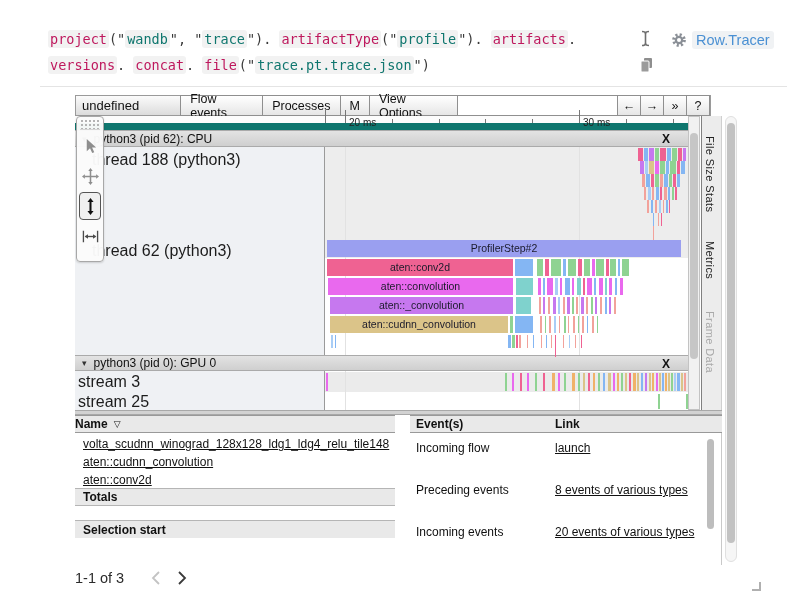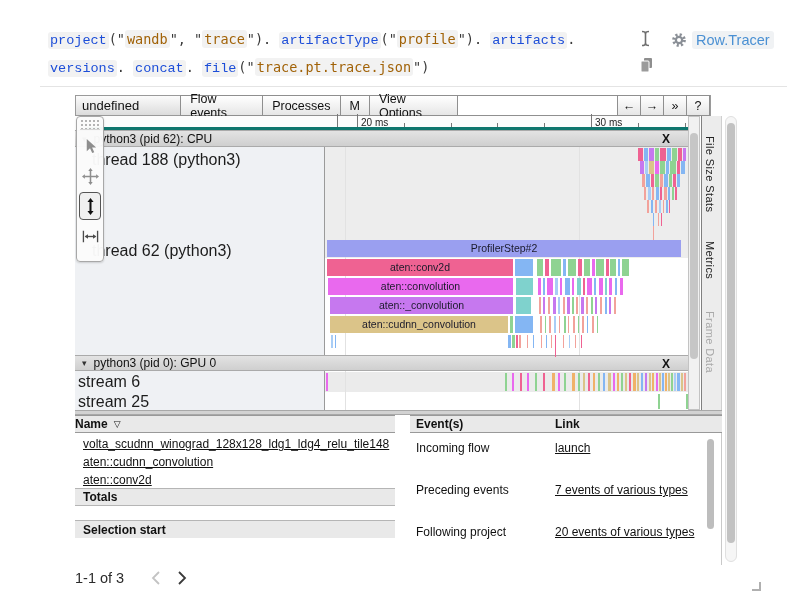--- a/index.html
+++ b/index.html
@@ -2,40 +2,40 @@
 <html><head>
 <meta charset="utf-8">
 <style>
   * { margin:0; padding:0; box-sizing:border-box; }
   html,body { width:787px; height:609px; background:#fff; font-family:"Liberation Sans", sans-serif; overflow:hidden; }
   .abs { position:absolute; }
 
   
   #query { position:absolute; left:48px; top:26px; width:560px; font-family:"DejaVu Sans Mono", monospace; font-size:13.5px; line-height:26px; color:#333; }
   .tok { white-space:pre; }
-  .tok.fn  { color:#1d4ed8;font-family:Liberation Mono, monospace; }
-  .tok.str { color:#a16207; }
+  .tok.fn  { color:#be185d; }
+  .tok.str { color:#0f766e; }
   .tok.pl  { color:#3a3a3a; }
   .tok.pill { background:#f2f2f2; border-radius:3px; padding:1px 2px; }
   #query-tools { position:absolute; left:638px; top:30px; width:145px; }
   #rowtracer { position:absolute; left:54px; top:1px; font-size:14.5px; color:#4a90d3; background:#f0f2f4; border-radius:3px; padding:1px 4px; }
   #divider-top { position:absolute; left:40px; top:86px; width:747px; height:1px; background:#e4e4e4; }
 
   
   #widget { position:absolute; left:75px; top:95px; width:662px; height:470px; font-size:12px; }
 
   
   #tv-toolbar { position:absolute; left:0; top:0; width:636px; height:21px; display:flex; align-items:center; background:linear-gradient(#fbfbfb,#dcdcdc); border:1px solid #9a9a9a; }
   #trace-name { width:108px; padding-left:6px; font-size:13px; color:#111; }
   .tv-btn { height:21px; margin-left:-1px; padding:0 9px; font-size:12.5px; color:#111; background:linear-gradient(#ffffff,#e6e6e6); border:1px solid #8f8f8f; display:flex; align-items:center; cursor:default; }
   #tv-search { flex:1 1 auto; height:21px; margin-left:-1px; border:1px solid #8f8f8f; background:#fff; font-size:12px; padding:0 4px; min-width:40px; }
   .tv-nav { width:24px; justify-content:center; padding:0; }
 
   
-  #tv-ruler { position:absolute; left:12px; top:21px; width:613px; height:14px; background:#fcfcfc; border-bottom:3px solid #0f766e; }
+  #tv-ruler { position:absolute; left:0; top:21px; width:613px; height:14px; background:#fcfcfc; border-bottom:7px solid #0f766e; }
   .tickline { position:absolute; width:1px; background:#777; bottom:0; }
   .ticklabel { position:absolute; top:1px; font-size:10px; color:#222; }
 
   
   #tv-tracks { position:absolute; left:0; top:35px; width:613px; height:280px; background:#fff; overflow:hidden; }
   .labelcol { position:absolute; left:0; width:250px; background:#eff1f4; border-right:1px solid #9a9a9a; }
   .band { position:absolute; }
   .gridline { position:absolute; width:1px; background:#e2e2e2; }
   .proc-header { position:absolute; left:0; width:613px; background:linear-gradient(#e3e3e3,#cfcfcf); border-top:1px solid #aaa; border-bottom:1px solid #aaa; color:#111; font-size:12px; display:flex; align-items:center; }
   .proc-title { padding-left:7px; }
@@ -175,21 +175,21 @@
     </div>
     <div class="proc-header" style="top:225px;height:16px;">
       <span class="proc-collapse">▾</span>
       <span class="proc-title">python3 (pid 0): GPU 0</span>
       <span class="proc-close">X</span>
     </div>
 
     <div id="row-labels">
         <div class="rowlabel" style="left: 17px; top: 21px;">thread 188 (python3)</div>
         <div class="rowlabel" style="left: 17px; top: 112px;">thread 62 (python3)</div>
-        <div class="rowlabel" style="left: 3px; top: 243px;">stream 6</div>
+        <div class="rowlabel" style="left: 3px; top: 243px;">stream 3</div>
         <div class="rowlabel" style="left: 3px; top: 263px;">stream 25</div>
       </div>
     <div id="segments">
         <div class="seg" style="left: 252px; top: 110px; width: 354px; height: 17px; background: rgb(154, 159, 240); line-height: 17px;">ProfilerStep#2</div>
         <div class="seg" style="left: 252px; top: 129px; width: 186px; height: 17px; background: rgb(239, 98, 146); line-height: 17px;">aten::conv2d</div>
         <div class="seg" style="left: 440px; top: 129px; width: 18px; height: 17px; background: rgb(132, 182, 243);"></div>
         <div class="seg" style="left: 253px; top: 148px; width: 185px; height: 17px; background: rgb(233, 105, 238); line-height: 17px;">aten::convolution</div>
         <div class="seg" style="left: 441px; top: 148px; width: 17px; height: 17px; background: rgb(127, 210, 205);"></div>
         <div class="seg" style="left: 255px; top: 167px; width: 183px; height: 17px; background: rgb(198, 120, 239); line-height: 17px;">aten::_convolution</div>
         <div class="seg" style="left: 441px; top: 167px; width: 15px; height: 17px; background: rgb(127, 210, 205);"></div>
@@ -438,24 +438,24 @@
         <span class="ev-col1" style="font-weight:bold;">Event(s)</span>
         <span class="ev-col2" style="font-weight:bold;">Link</span>
       </div>
       <div id="event-rows">
           <div class="ev-row" style="top: 26px;">
             <span class="ev-col1">Incoming flow</span>
             <span class="ev-col2 ev-link">launch</span>
           </div>
           <div class="ev-row" style="top: 68px;">
             <span class="ev-col1">Preceding events</span>
-            <span class="ev-col2 ev-link">7 events of various types</span>
+            <span class="ev-col2 ev-link">8 events of various types</span>
           </div>
           <div class="ev-row" style="top: 110px;">
-            <span class="ev-col1">Following project</span>
+            <span class="ev-col1">Incoming events</span>
             <span class="ev-col2 ev-link">20 events of various types</span>
           </div>
         </div>
       <div id="ev-scroll">
         <div id="ev-scroll-thumb"></div>
       </div>
     </div>
   </div>
 </div>
 

